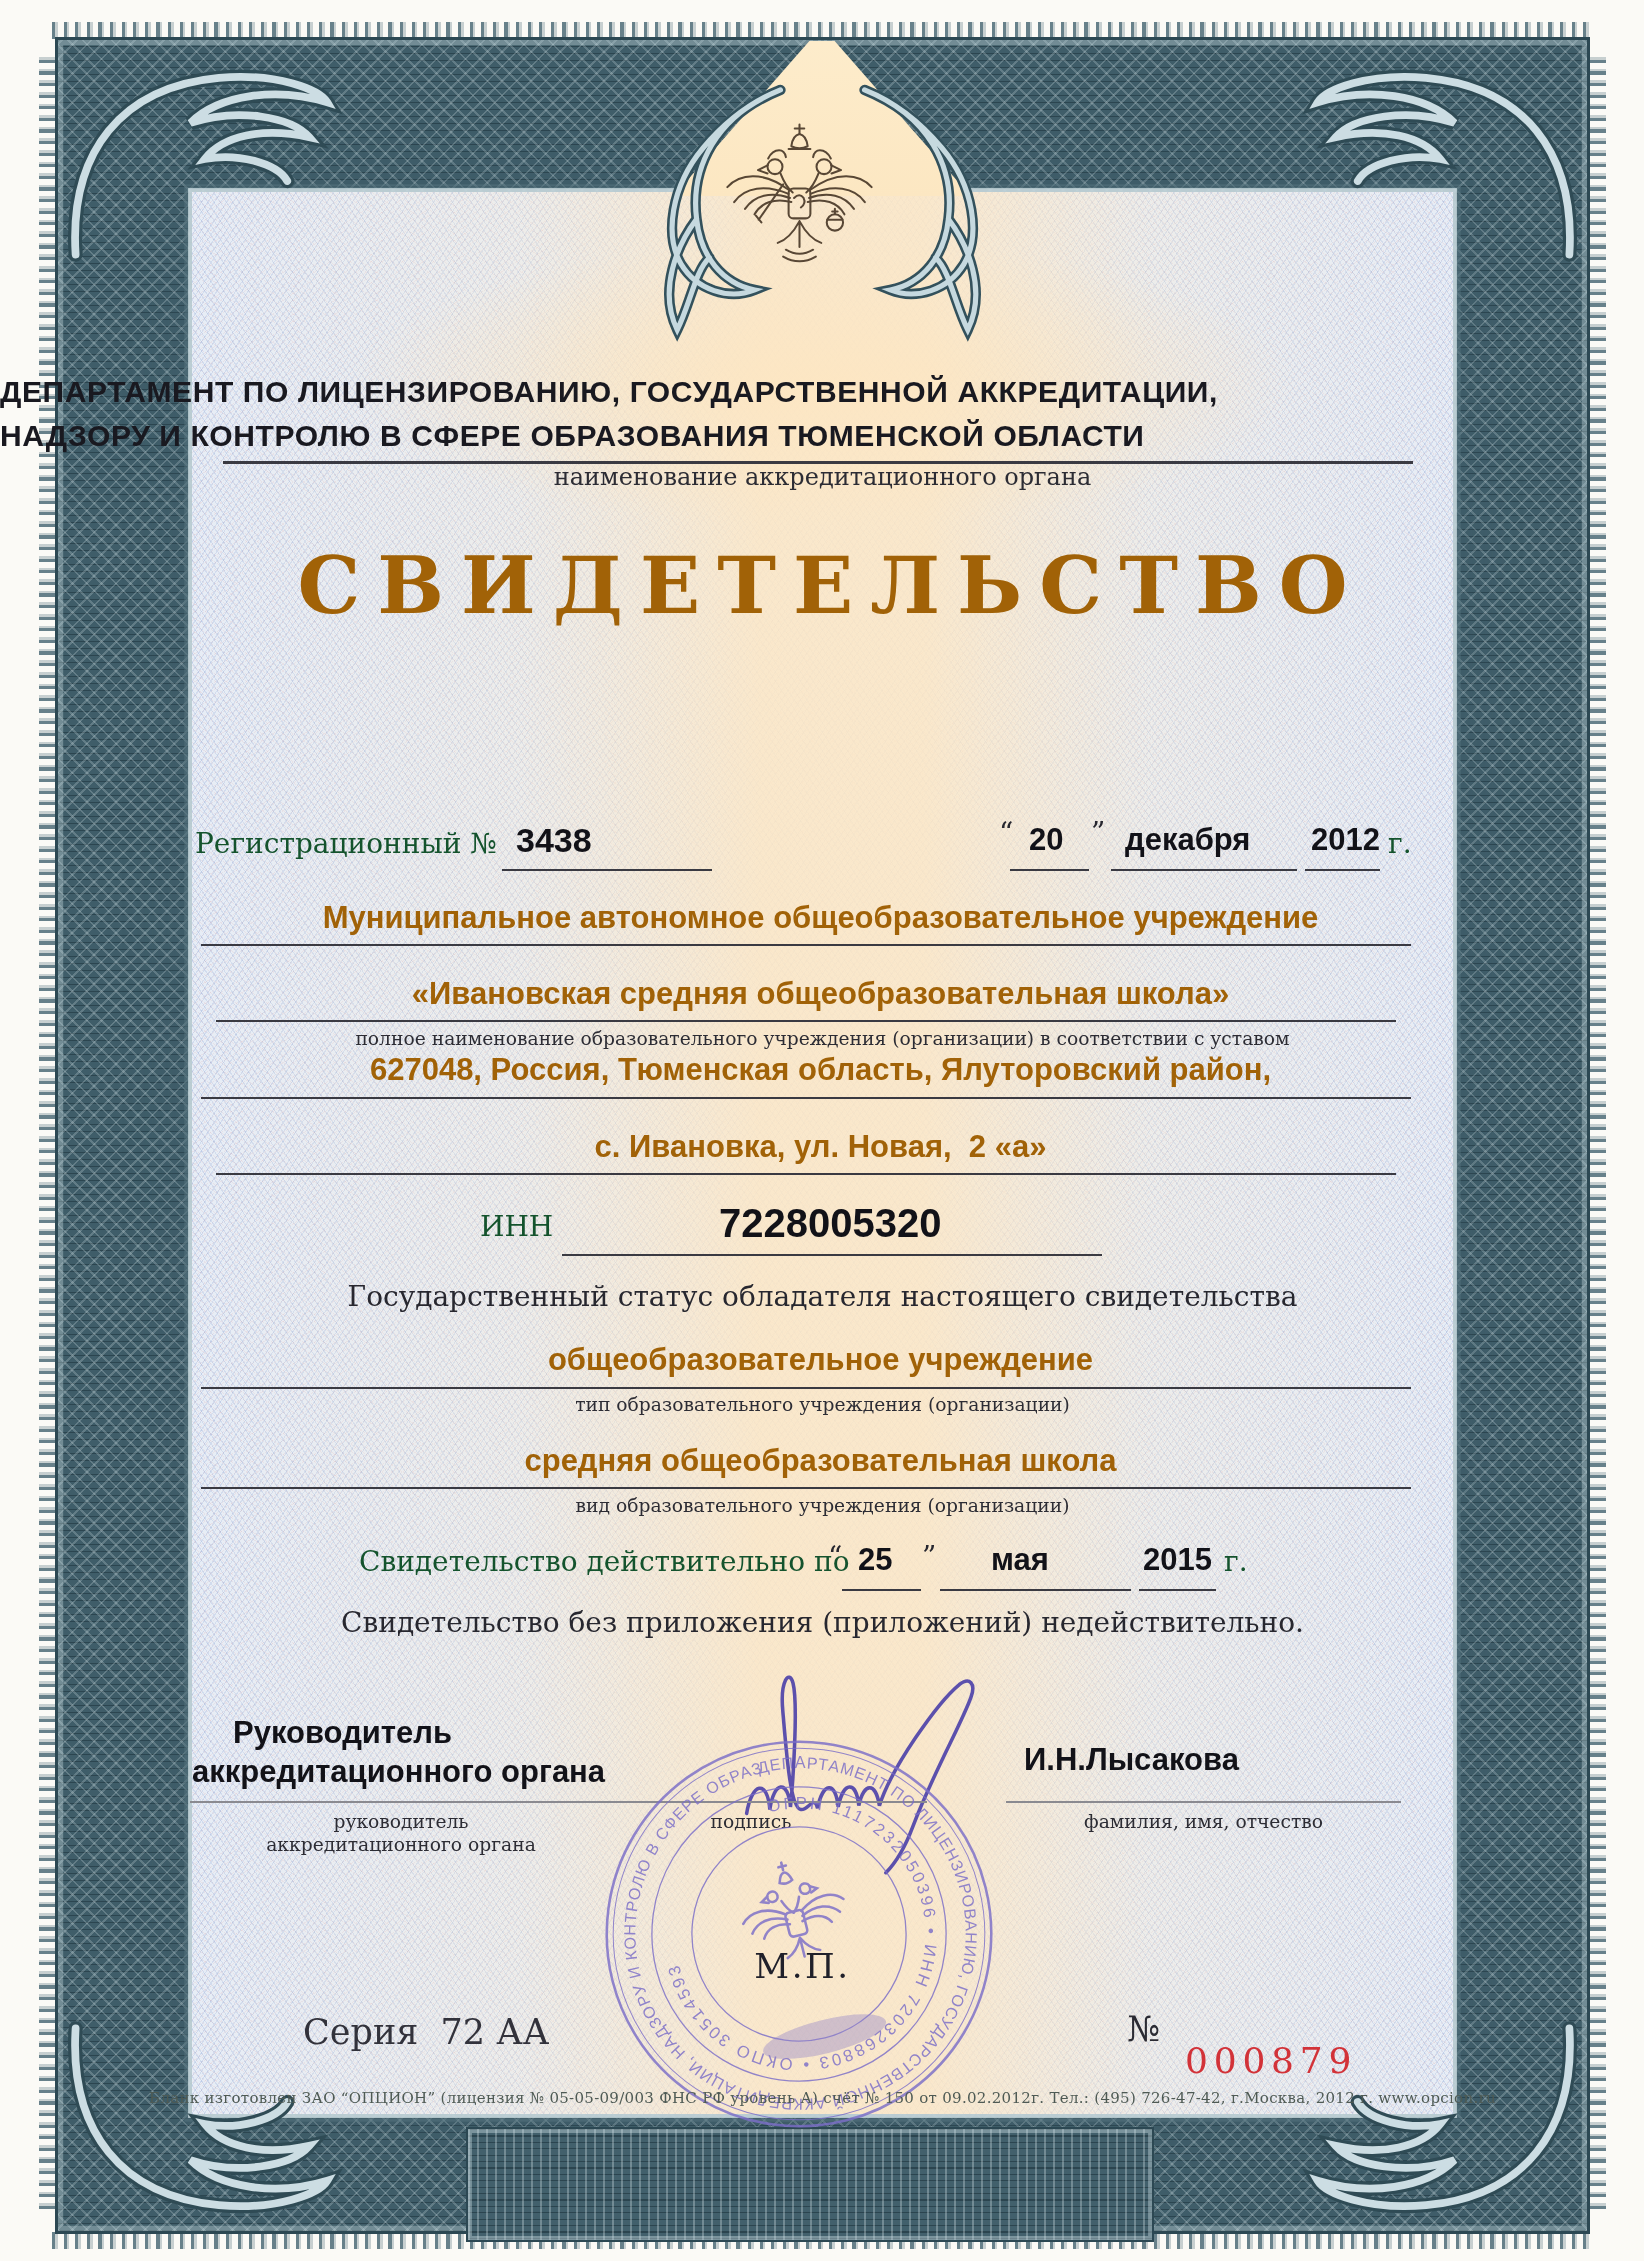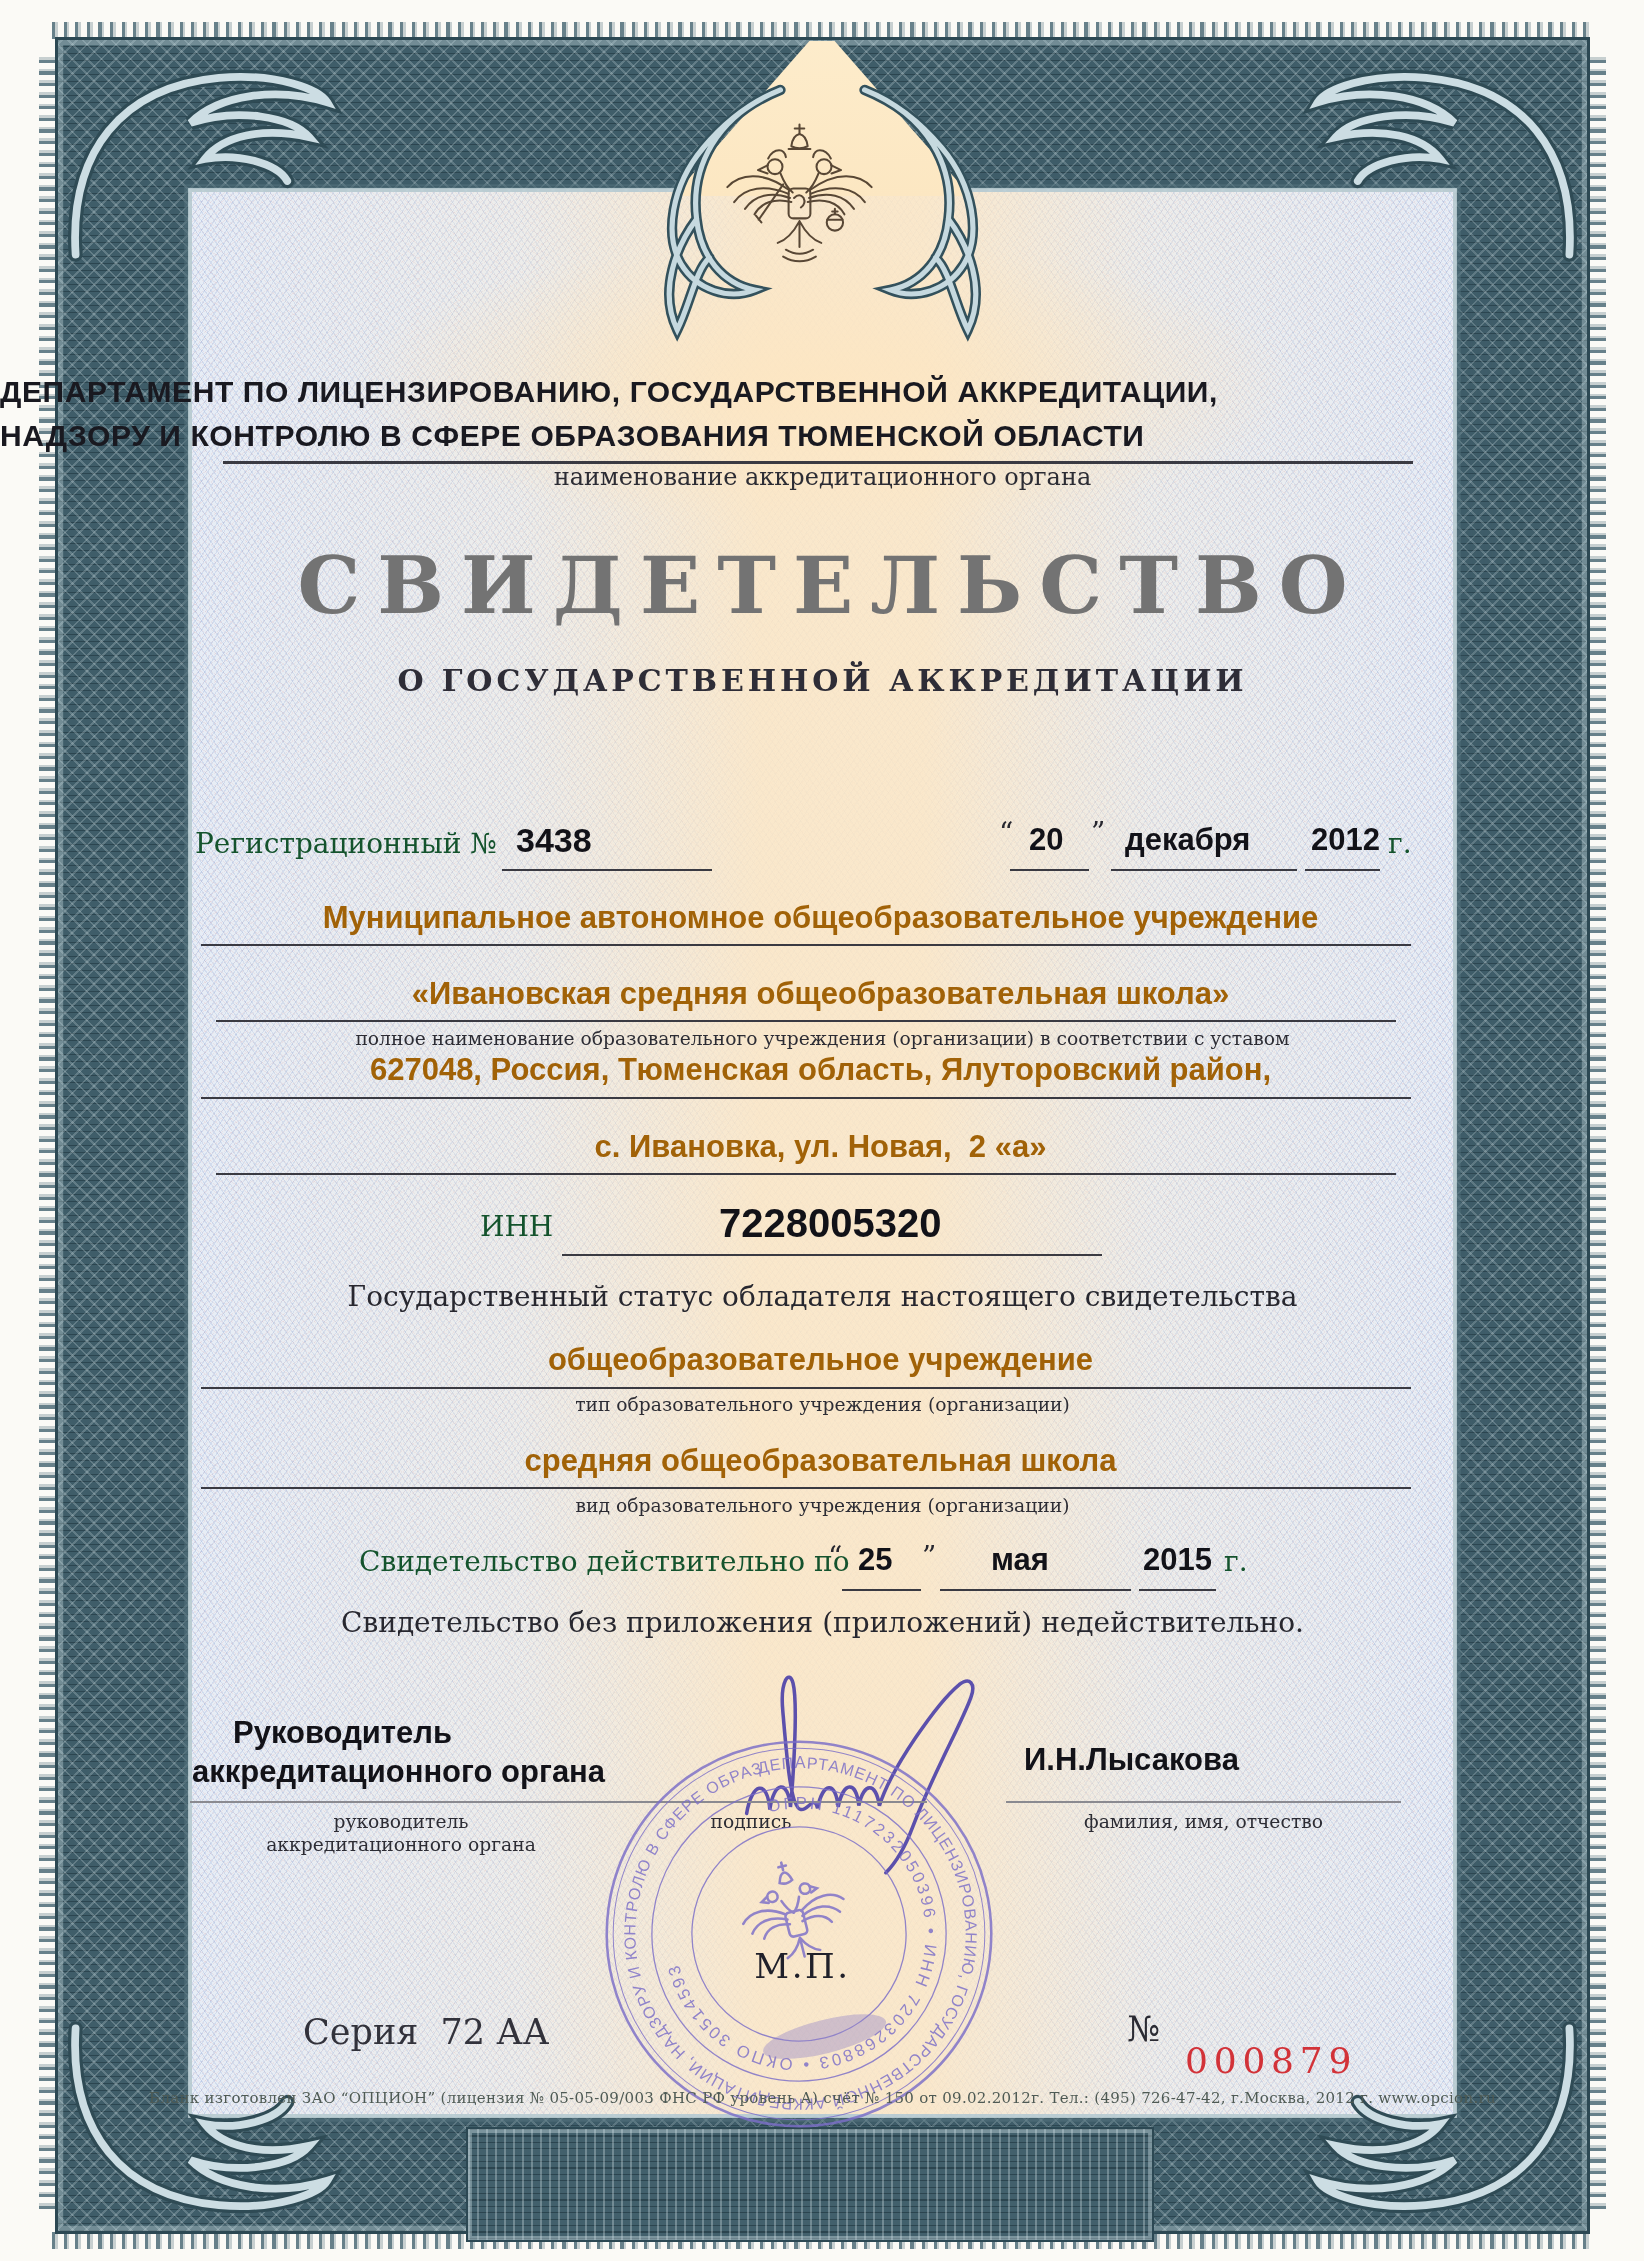--- a/index.html
+++ b/index.html
@@ -35,21 +35,21 @@
     background-color:#42606c;
     background-image:
       repeating-linear-gradient(90deg,rgba(226,239,242,.3) 0 1.9px,transparent 1.9px 9px),
       repeating-linear-gradient(180deg,rgba(10,28,36,.4) 0 1.3px,transparent 1.3px 6.4px);
     border:2.6px solid #2c4853;box-shadow:inset 0 0 0 3.9px rgba(210,228,233,.4);}
   .curl{position:absolute;}
   
   .hb{position:absolute;left:0;right:0;
       font:700 30px/1 "Liberation Sans",sans-serif;color:#191920;letter-spacing:0.6px;}
   .title{position:absolute;left:0;right:0;text-align:center;
-      font:700 79px/1 "DejaVu Serif",serif;color:#737373;letter-spacing:17px;padding-left:17px;}
+      font:700 79px/1 "DejaVu Serif",serif;color:#a16207;letter-spacing:17px;padding-left:17px;}
   .subtitle{position:absolute;left:0;right:0;text-align:center;
       font:700 30px/1 "DejaVu Serif",serif;color:#2e2d37;letter-spacing:3.9px;}
   .sl{position:absolute;font:400 28px/1 "DejaVu Serif",serif;color:#14532d;}
   .slc{position:absolute;left:0;right:0;text-align:center;font:400 28px/1 "DejaVu Serif",serif;color:#27272f;}
   .bv{position:absolute;font:700 31px/1 "Liberation Sans",sans-serif;color:#121218;white-space:pre;}
   .bvc{position:absolute;left:0;right:4px;text-align:center;
       font:700 31px/1 "Liberation Sans",sans-serif;color:#a16207;white-space:pre;}
   .cap{position:absolute;left:0;right:0;text-align:center;
       font:400 18.7px/1.15 "DejaVu Serif",serif;color:#2c2c34;}
   .capw{position:absolute;text-align:center;font:400 18.7px/1.2 "DejaVu Serif",serif;color:#2c2c34;}
@@ -134,21 +134,20 @@
       <path d="M172,140 v-8 M168,136 h8 M161,148 h22"></path>
     </g>
   </svg>
 
   <div class="hb" style="top:377px">ДЕПАРТАМЕНТ ПО ЛИЦЕНЗИРОВАНИЮ, ГОСУДАРСТВЕННОЙ АККРЕДИТАЦИИ,</div>
   <div class="hb" style="top:421px">НАДЗОРУ И КОНТРОЛЮ В СФЕРЕ ОБРАЗОВАНИЯ ТЮМЕНСКОЙ ОБЛАСТИ</div>
   <div class="ul" style="left:223px;top:461px;width:1190px;height:2.6px"></div>
   <div class="cap" style="top:464px;font-size:24px">наименование аккредитационного органа</div>
 
   <div class="title" style="top:546px">СВИДЕТЕЛЬСТВО</div>
-  <div class="subtitle" style="top:666px">О ГОСУДАРСТВЕННОЙ АККРЕДИТАЦИИ</div>
 
   <div class="sl" style="left:195px;top:830px">Регистрационный №</div>
   <div class="bv" style="left:516px;top:823px;font-size:34px">3438</div>
   <div class="ul" style="left:502px;top:869px;width:210px"></div>
   <div class="q" style="left:999px;top:819px">“</div>
   <div class="bv" style="left:1029px;top:824px">20</div>
   <div class="q" style="left:1091px;top:819px">”</div>
   <div class="ul" style="left:1010px;top:869px;width:79px"></div>
   <div class="bv" style="left:1125px;top:824px">декабря</div>
   <div class="ul" style="left:1111px;top:869px;width:186px"></div>

